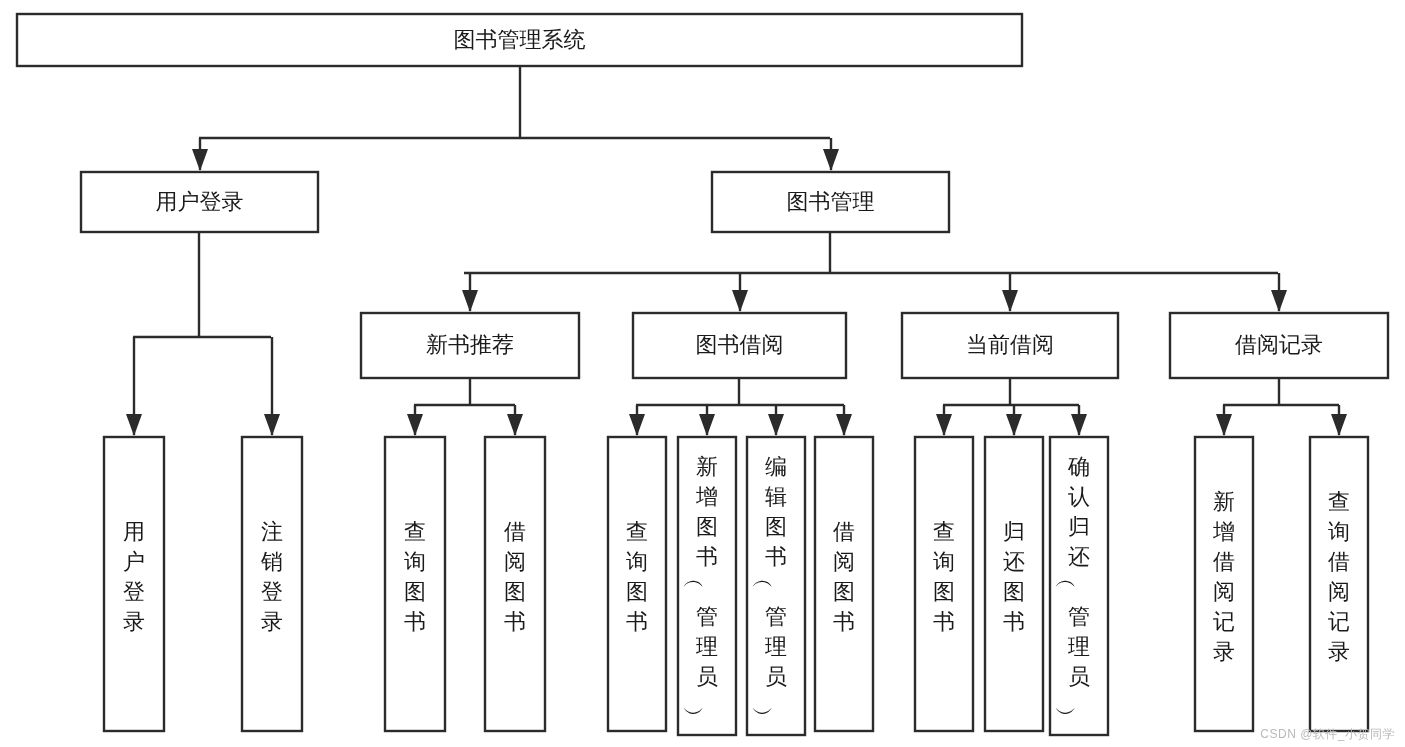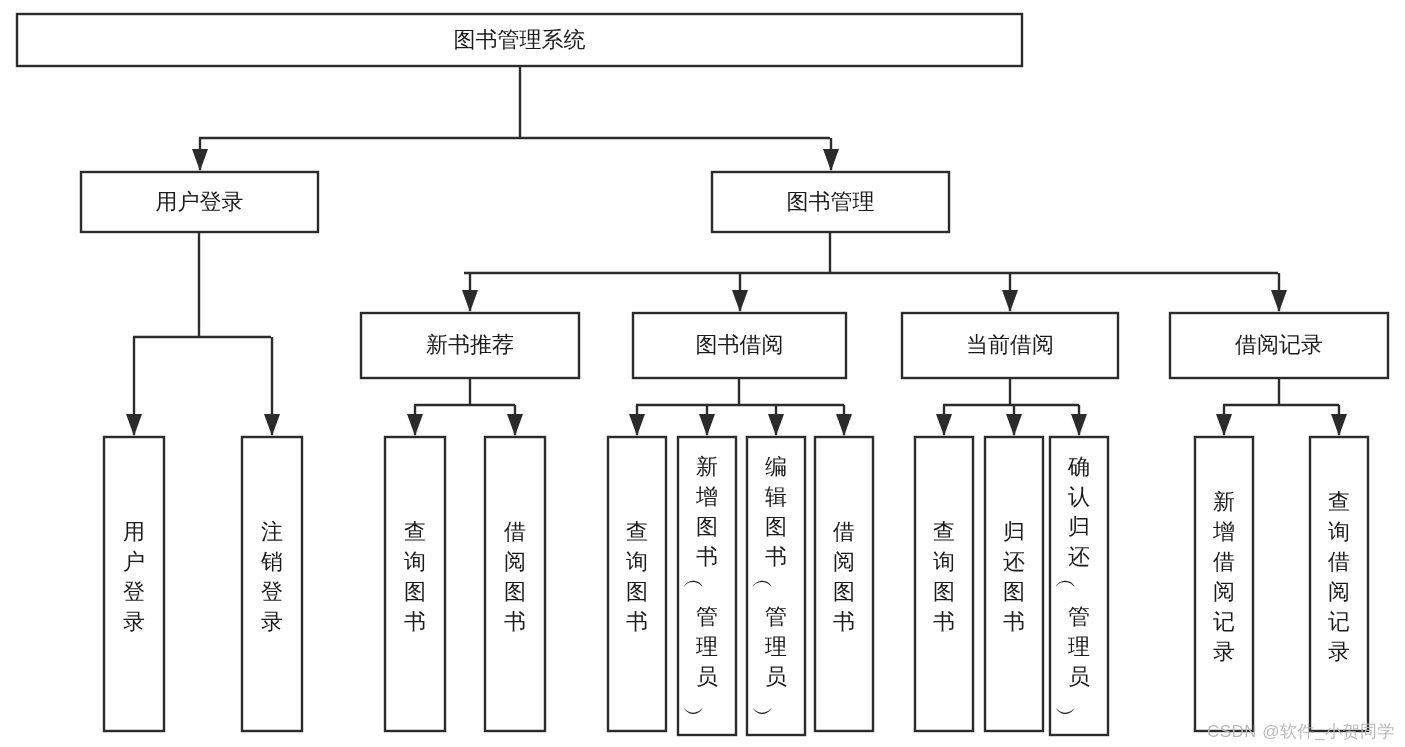--- a/index.html
+++ b/index.html
@@ -53,21 +53,21 @@
     font-family: "Liberation Sans", "DejaVu Sans", sans-serif;
     font-size: 22px;
     fill: #1a1a1a;
     text-anchor: middle;
   }
   .watermark {
     position: absolute;
     right: 10px;
     bottom: 4px;
     font-family: "Liberation Sans", "DejaVu Sans", sans-serif;
-    font-size: 17px;
+    font-size: 12px;
     color: #b9b9b9;
     letter-spacing: 0.5px;
     white-space: nowrap;
     pointer-events: none;
   }
 </style>
 </head>
 <body>
 
 <div id="stage">

